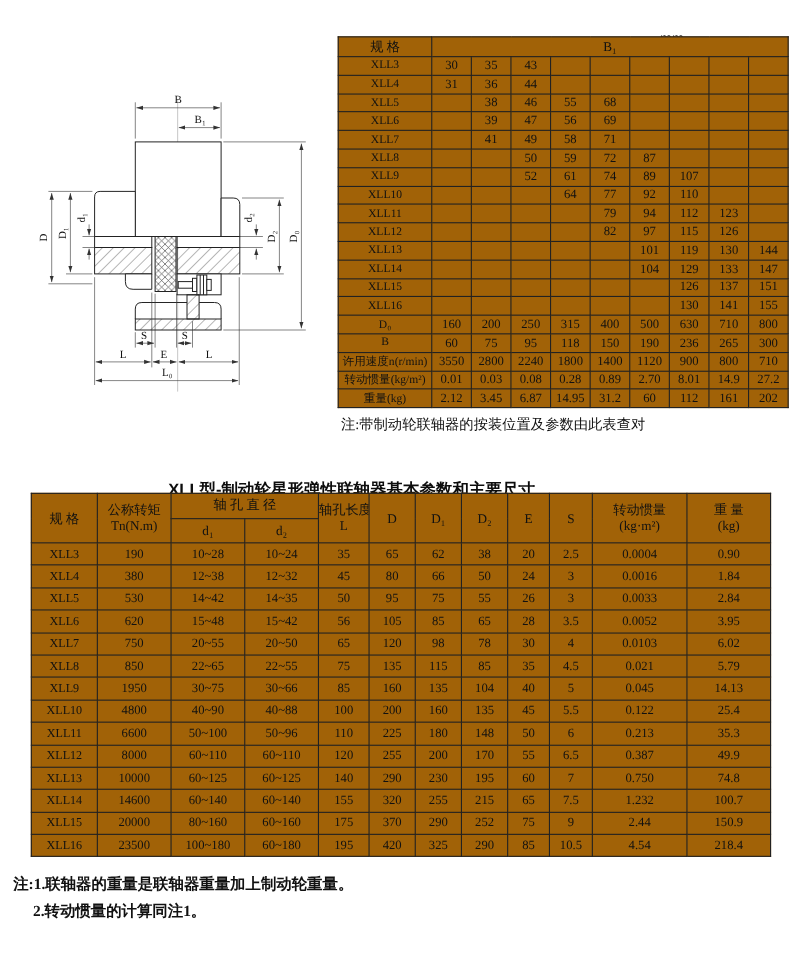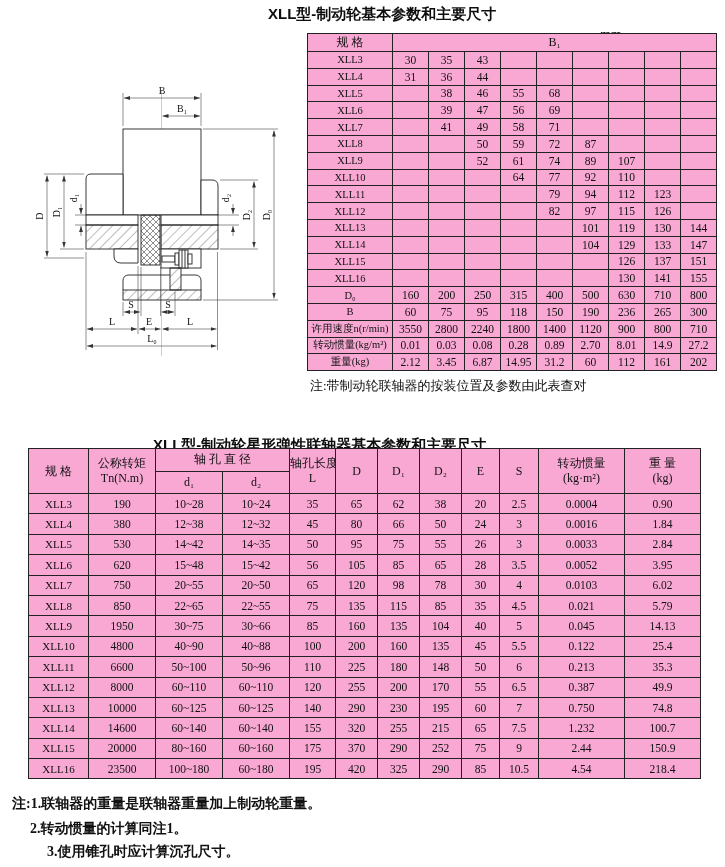--- a/index.html
+++ b/index.html
@@ -9,21 +9,21 @@
 
   .title { position:absolute; font-family:"Liberation Sans", sans-serif; font-weight:bold; font-size:15px; white-space:nowrap; color:#0d0d0d; }
   .unit  { position:absolute; font-family:"Liberation Sans", sans-serif; font-size:13px; color:#0d0d0d;margin-top:20px; }
   .t1-title { left:268px; top:5px; }
   .t1-unit  { left:600px; top:7px; }
   .t2-title { left:153px; top:436px; }
   .t2-unit  { left:595px; top:424px; }
 
   .note1 { position:absolute; left:310px; top:377px; font-size:13px; white-space:nowrap; }
 
-  table { position:absolute; border-collapse:collapse; table-layout:fixed; background:#f9a8d4; }
+  table { position:absolute; border-collapse:collapse; table-layout:fixed; background:#a16207; }
   th, td { border:1px solid #222; text-align:center; vertical-align:middle; padding:0;
            font-family:"Liberation Serif", serif; font-weight:normal; white-space:nowrap; overflow:hidden; }
 
   .t1 { left:307px; top:33px; width:409px; border:1.5px solid #222; }
   .t1 th { height:17px; font-size:12px; }
   .t1 td { height:16.8px; font-size:11.5px; }
   .t1 td:first-child { font-size:10.5px; }
 
   .t2 { left:28px; top:448px; width:672px; border:1.5px solid #222; }
   .t2 thead tr { height:22.5px; }
@@ -37,21 +37,20 @@
   .bn3 { left:47px;  top:843px; }
 
   .drawing { position:absolute; left:18px; top:72px; }
   .drawing text { font-family:"Liberation Serif", serif; font-size:10px; fill:#111; }
 </style>
 </head>
 <body>
 
 <div class="page">
 
-  <div class="title t1-title">XLL型-制动轮基本参数和主要尺寸</div>
   <div class="unit t1-unit">mm</div>
 
   <svg class="drawing" width="295" height="300" viewBox="0 0 295 300" xmlns="http://www.w3.org/2000/svg">
     <defs>
       <pattern id="hatch" width="7" height="7" patternUnits="userSpaceOnUse" patternTransform="rotate(45)">
         <line x1="0" y1="0" x2="0" y2="7" stroke="#444" stroke-width="0.7"></line>
       </pattern>
       <pattern id="xhatch" width="6" height="6" patternUnits="userSpaceOnUse">
         <path d="M0 0 L6 6 M6 0 L0 6" stroke="#444" stroke-width="0.6" fill="none"></path>
       </pattern>
@@ -643,15 +642,14 @@
           <td>85</td>
           <td>10.5</td>
           <td>4.54</td>
           <td>218.4</td>
         </tr>
       </tbody>
   </table>
 
   <div class="bnote bn1">注:1.联轴器的重量是联轴器重量加上制动轮重量。</div>
   <div class="bnote bn2">2.转动惯量的计算同注1。</div>
-  <div class="bnote bn3">3.使用锥孔时应计算沉孔尺寸。</div>
 
 </div>
 
 </body></html>

